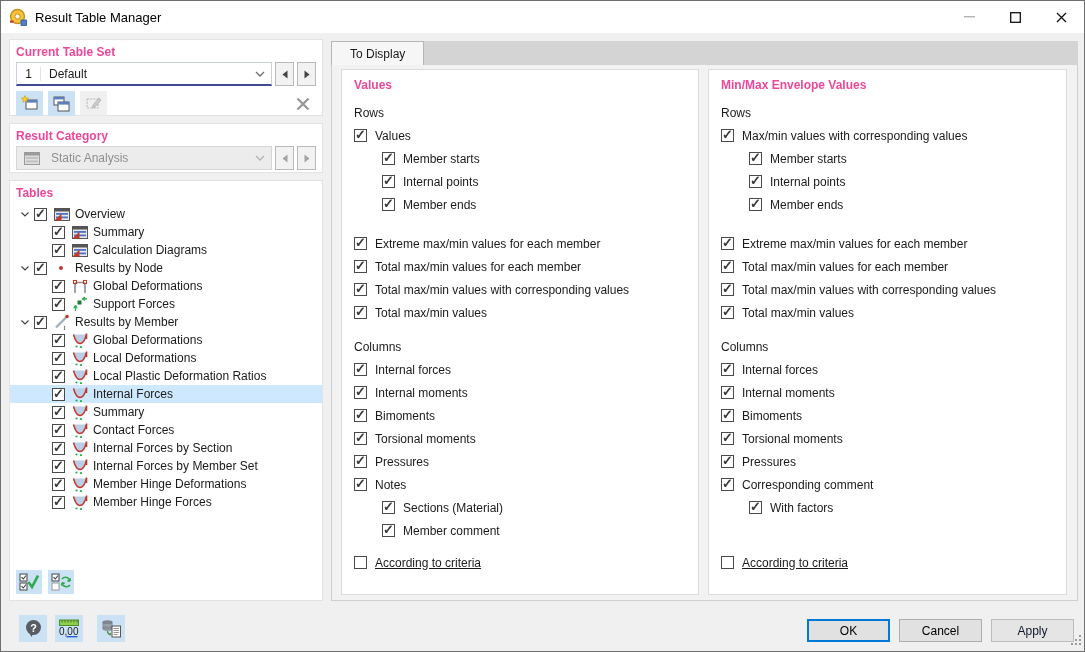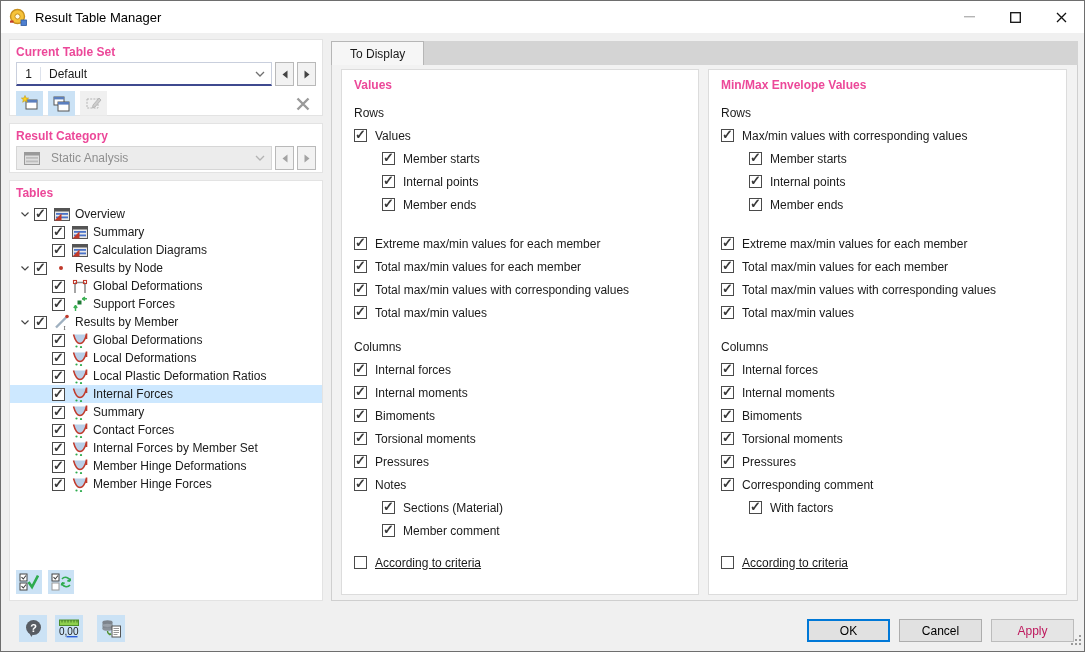--- a/index.html
+++ b/index.html
@@ -74,21 +74,21 @@
 
   
   .footer-left { position:absolute; left:18px; bottom:9px; display:flex; align-items:center; }
   .fbtn { width:28px; height:27px; background:#cbe2f5; border:none; display:flex; align-items:center;
           justify-content:center; margin-right:8px; }
   .fbtn.gap { margin-left:6px; }
   .footer-right { position:absolute; right:10px; bottom:9px; display:flex; gap:9px; }
   .btn { width:83px; height:23px; background:#e1e1e1; border:1px solid #adadad; font-size:12px;
          display:flex; align-items:center; justify-content:center; font-family:"Liberation Sans",sans-serif; }
   .btn.default { border:2px solid #0078d7; }
-  .btn.disabled { color:#be185d; background:#e5e5e5; border-color:#bcbcbc; }
+  .btn.disabled { color:#0f172a; background:#e5e5e5; border-color:#bcbcbc; }
   .grip { position:absolute; right:2px; bottom:2px; }
 </style>
 </head>
 <body>
 
 <div class="window">
 
   <div class="titlebar">
     <span class="ticon">
       <svg viewBox="0 0 18 18" width="18" height="18">
@@ -401,20 +401,34 @@
             <svg width="16" height="16" viewBox="0 0 16 16">
               <path d="M1.5 2.5 Q4 11.5 8 11.5 Q12 11.5 14.5 2.5" fill="#b9cfe8" stroke="#c0392b" stroke-width="1.5"></path>
               <line x1="14.5" y1="1.5" x2="14.5" y2="7" stroke="#c0392b" stroke-width="1.6"></line>
               <circle cx="4.5" cy="14.5" r="1.1" fill="#2eab4e"></circle>
               <circle cx="9" cy="15" r="1.1" fill="#2eab4e"></circle>
             </svg>
           </span>
         <span class="tlbl">Contact Forces</span>
       </div>
 
+      <div class="trow">
+        <span class="tind"></span>
+          <span class="tind"></span>
+        <span class="cb checked"></span>
+        <span class="ticn">
+            <svg width="16" height="16" viewBox="0 0 16 16">
+              <path d="M1.5 2.5 Q4 11.5 8 11.5 Q12 11.5 14.5 2.5" fill="#b9cfe8" stroke="#c0392b" stroke-width="1.5"></path>
+              <line x1="14.5" y1="1.5" x2="14.5" y2="7" stroke="#c0392b" stroke-width="1.6"></line>
+              <circle cx="4.5" cy="14.5" r="1.1" fill="#2eab4e"></circle>
+              <circle cx="9" cy="15" r="1.1" fill="#2eab4e"></circle>
+            </svg>
+          </span>
+        <span class="tlbl">Internal Forces by Section</span>
+      </div>
 
       <div class="trow">
         <span class="tind"></span>
           <span class="tind"></span>
         <span class="cb checked"></span>
         <span class="ticn">
             <svg width="16" height="16" viewBox="0 0 16 16">
               <path d="M1.5 2.5 Q4 11.5 8 11.5 Q12 11.5 14.5 2.5" fill="#b9cfe8" stroke="#c0392b" stroke-width="1.5"></path>
               <line x1="14.5" y1="1.5" x2="14.5" y2="7" stroke="#c0392b" stroke-width="1.6"></line>
               <circle cx="4.5" cy="14.5" r="1.1" fill="#2eab4e"></circle>

